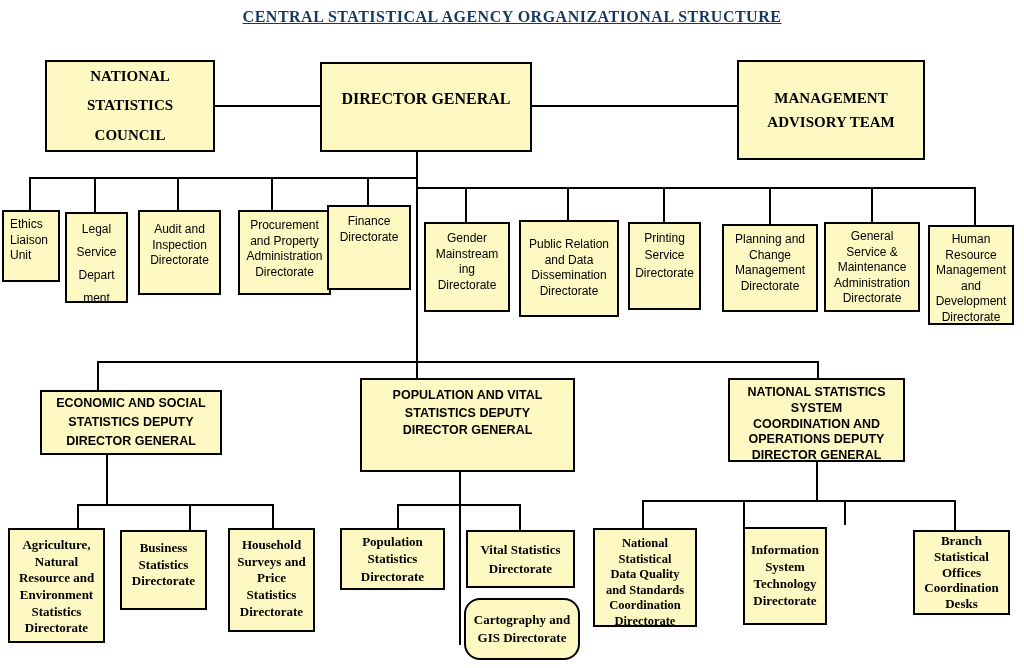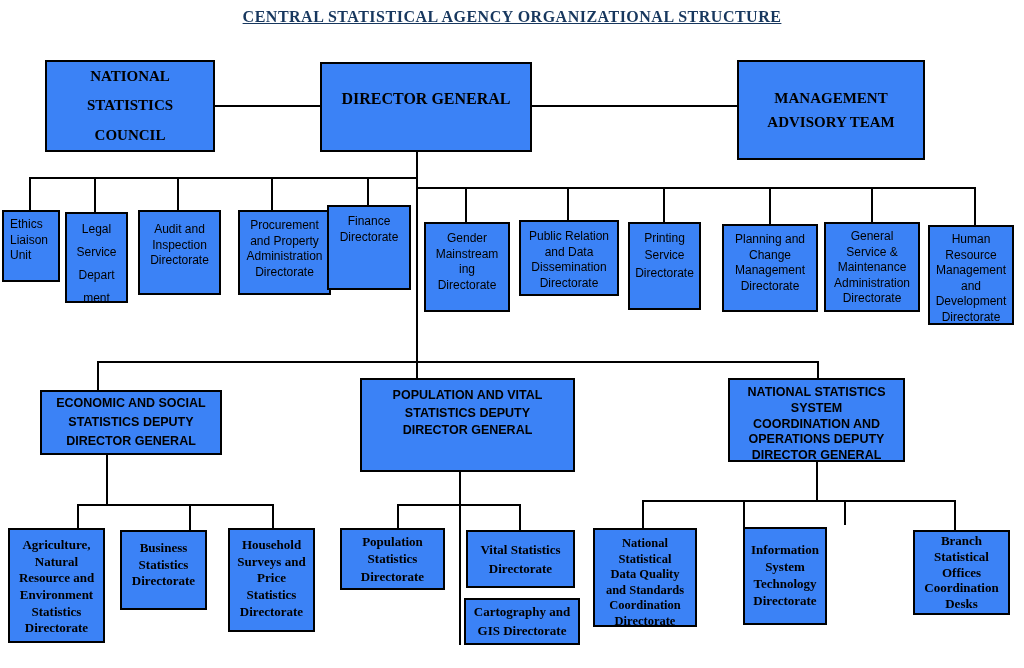--- a/index.html
+++ b/index.html
@@ -6,21 +6,21 @@
   #stage{
     position:relative;width:1024px;height:668px;background:#ffffff;
     font-family:"Liberation Sans",sans-serif;overflow:hidden;
   }
   .title{
     position:absolute;left:0;top:8px;width:1024px;text-align:center;
     font-family:"Liberation Serif",serif;font-weight:bold;font-size:16px;
     letter-spacing:.5px;color:#17375E;text-decoration:underline;margin:0;
   }
   .box{
-    position:absolute;background:#3b82f6;border:2px solid #000;
+    position:absolute;background:#fef9c3;border:2px solid #000;
     box-sizing:border-box;display:flex;flex-direction:column;
     align-items:center;text-align:center;color:#000;
     white-space:pre-line;z-index:2;
   }
   .serifbold{font-family:"Liberation Serif",serif;font-weight:bold;}
   .top-node{font-size:15px;line-height:1.95;justify-content:center;}
   .sans{font-size:12px;line-height:1.3;}
   .deputy{font-weight:bold;font-size:12.5px;line-height:1.45;}
   .unit{font-family:"Liberation Serif",serif;font-weight:bold;font-size:13px;line-height:1.28;}
   .hline,.vline{position:absolute;background:#000;z-index:1;}
@@ -94,21 +94,21 @@
   <div class="box sans" style="left:226px;top:210px;width:93px;height:85px;padding-top:6px;margin-left:12px;">Procurement
 and Property
 Administration
 Directorate</div>
   <div class="box sans" style="left:327px;top:205px;width:84px;height:85px;padding-top:7px;">Finance
 Directorate</div>
   <div class="box sans" style="left:424px;top:222px;width:86px;height:90px;padding-top:7px;">Gender
 Mainstream
 ing
 Directorate</div>
-  <div class="box sans" style="left:519px;top:220px;width:100px;height:76px;padding-top:7px;">Public Relation
+  <div class="box sans" style="left:519px;top:220px;width:100px;height:97px;padding-top:15px;">Public Relation
 and Data
 Dissemination
 Directorate</div>
   <div class="box sans" style="left:628px;top:222px;width:73px;height:88px;line-height:1.45;padding-top:6px;">Printing
 Service
 Directorate</div>
   <div class="box sans" style="left:722px;top:224px;width:96px;height:88px;padding-top:6px;">Planning and
 Change
 Management
 Directorate</div>
@@ -148,21 +148,21 @@
   <div class="box unit" style="left:228px;top:528px;width:87px;height:104px;padding-top:7px;">Household
 Surveys and
 Price
 Statistics
 Directorate</div>
   <div class="box unit" style="left:340px;top:528px;width:105px;height:62px;justify-content:center;line-height:1.35;">Population
 Statistics
 Directorate</div>
   <div class="box unit" style="left:466px;top:530px;width:109px;height:58px;justify-content:center;line-height:1.5;">Vital Statistics
 Directorate</div>
-  <div class="box unit" style="left:464px;top:598px;width:116px;height:47px;justify-content:center;line-height:1.4;">Cartography and
+  <div class="box unit" style="left:464px;top:598px;width:116px;height:62px;justify-content:center;line-height:1.4;border-radius:16px;">Cartography and
 GIS Directorate</div>
   <div class="box unit" style="left:593px;top:528px;width:104px;height:99px;padding-top:6px;font-size:12.5px;line-height:1.24;">National
 Statistical
 Data Quality
 and Standards
 Coordination
 Directorate</div>
   <div class="box unit" style="left:703px;top:527px;width:84px;height:98px;justify-content:center;line-height:1.3;margin-left:40px;">Information
 System
 Technology

